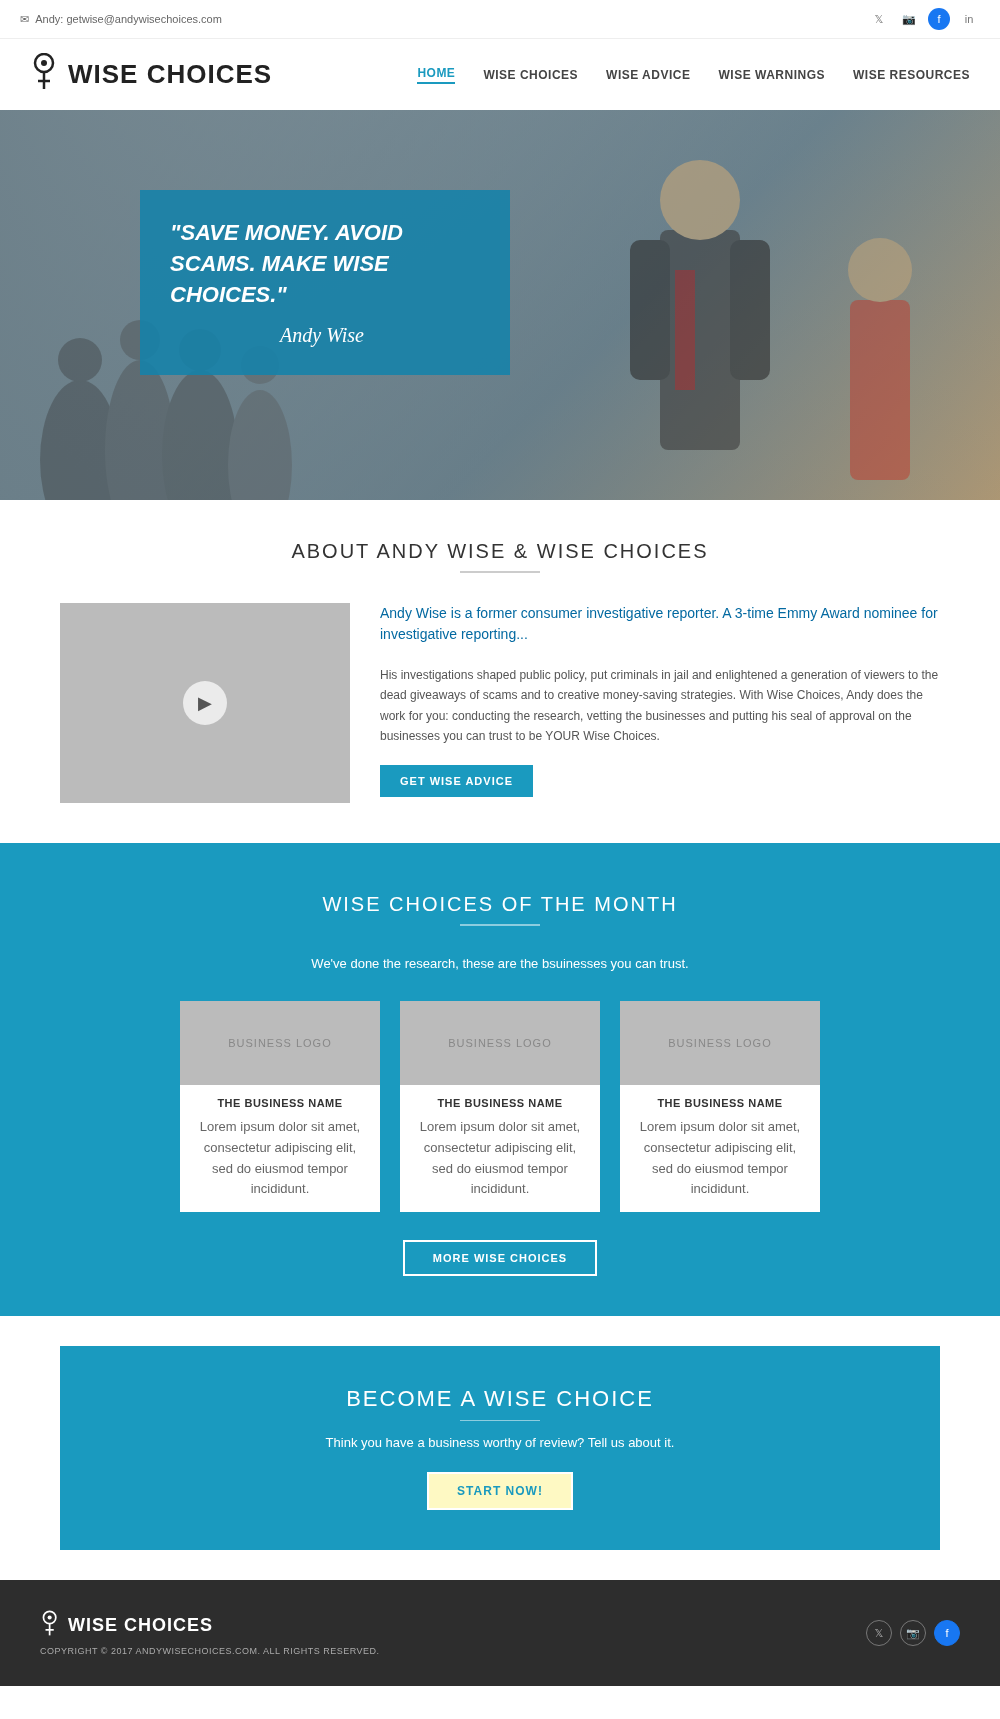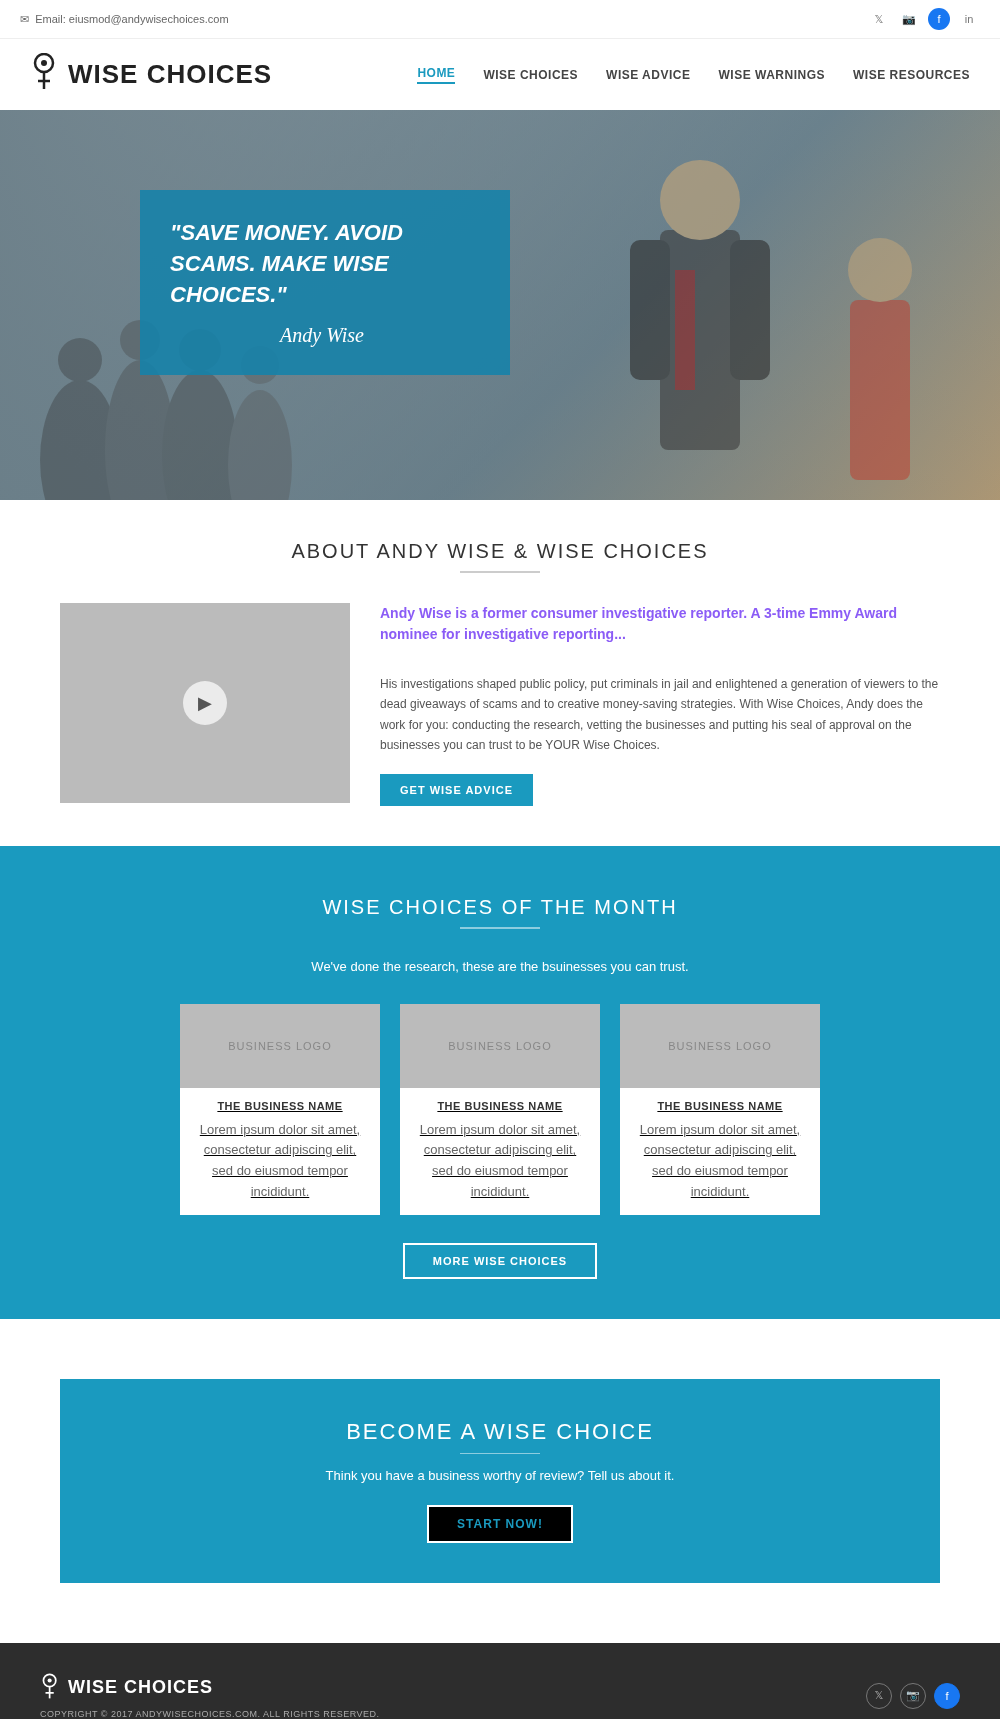--- a/index.html
+++ b/index.html
@@ -91,21 +91,21 @@
       background: #bbb; display: flex; align-items: center; justify-content: center;
       cursor: pointer; position: relative;
     }
     .play-btn {
       width: 44px; height: 44px; border-radius: 50%;
       background: rgba(255,255,255,0.7); display: flex; align-items: center; justify-content: center;
       font-size: 18px; color: #555;
     }
     .about-text { flex: 1; }
     .about-headline {
-      color: #8b5cf6; font-size: 14px; font-weight: 700; line-height: 1.5; margin-bottom: 29px;
+      color: #0369a1; font-size: 14px; font-weight: 400; line-height: 1.5; margin-bottom: 20px;
     }
     .about-body {
       font-size: 12px; color: #555; line-height: 1.7; margin-bottom: 18px;
     }
     .btn-primary {
       background: #1a9abf; color: #fff; border: none;
       padding: 10px 20px; font-size: 11px; font-weight: 700;
       letter-spacing: 1px; text-transform: uppercase; cursor: pointer;
     }
 
@@ -122,52 +122,52 @@
     .cards-row { display: flex; gap: 20px; justify-content: center; }
     .card {
       background: #fff; width: 200px;
       display: flex; flex-direction: column;
     }
     .card-logo {
       height: 84px; background: #bbb;
       display: flex; align-items: center; justify-content: center;
       font-size: 11px; color: #888; letter-spacing: 1px; text-transform: uppercase;
     }
-    .card-body { padding: 12px 14px; text-decoration: underline; }
+    .card-body { padding: 12px 14px; }
     .card-title {
       font-size: 11px; font-weight: 700; color: #333;
       text-transform: uppercase; letter-spacing: 0.5px; margin-bottom: 8px;
       text-align: center;
     }
     .card-desc { font-size: 13px; color: #666; line-height: 1.6; text-align: center; }
     .btn-outline-white {
       border: 2px solid #fff; color: #fff; background: transparent;
       padding: 10px 28px; font-size: 11px; font-weight: 700;
       letter-spacing: 1px; text-transform: uppercase; cursor: pointer;
       display: block; margin: 28px auto 0;
     }
 
     
     .become-section {
-      padding: 60px 60px;
+      padding: 30px 60px;
       background: #fff;
     }
     .become-box {
       background: #1a9abf;
       padding: 40px 30px;
       text-align: center;
     }
     .become-title {
       font-size: 22px; color: #fff; font-weight: 400;
       letter-spacing: 2px; text-transform: uppercase; margin-bottom: 8px;
     }
     .become-line { width: 80px; height: 1px; background: rgba(255,255,255,0.5); margin: 0 auto 14px; }
     .become-sub { font-size: 13px; color: #fff; margin-bottom: 22px; }
     .btn-white {
-      background: #000000; color: #1a9abf; border: 2px solid #fff;
+      background: #fef9c3; color: #1a9abf; border: 2px solid #fff;
       padding: 10px 28px; font-size: 12px; font-weight: 700;
       letter-spacing: 1px; text-transform: uppercase; cursor: pointer;
     }
 
     
     .footer {
       background: #2d2d2d;
       padding: 30px 40px;
       display: flex;
       justify-content: space-between;
@@ -185,21 +185,21 @@
       color: #aaa; font-size: 11px; cursor: pointer;
     }
     .footer-social-icon.fb { background: #1877f2; border-color: #1877f2; color: #fff; }
   </style>
 </head>
 <body>
 
 <div class="top-bar">
   <div class="top-bar-email">
     <span>✉</span>
-    <span>Email: eiusmod@andywisechoices.com</span>
+    <span>Andy: getwise@andywisechoices.com</span>
   </div>
   <div class="top-bar-social">
     <div class="social-icon">𝕏</div>
     <div class="social-icon">📷</div>
     <div class="social-icon facebook">f</div>
     <div class="social-icon">in</div>
   </div>
 </div>
 
 <header class="header">

